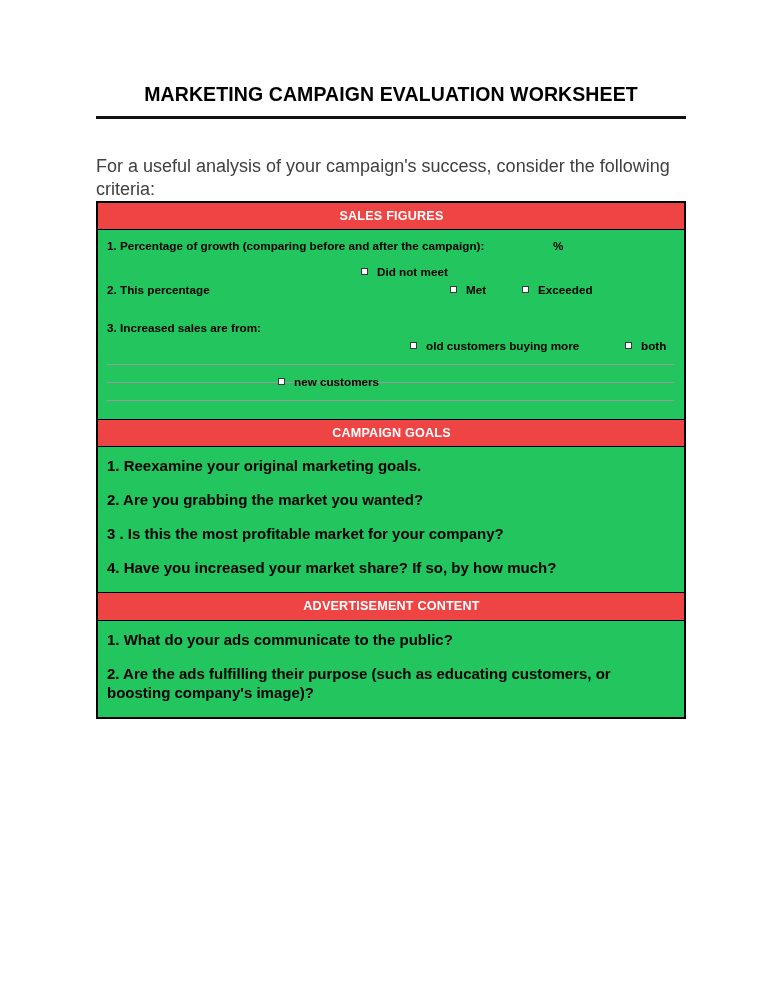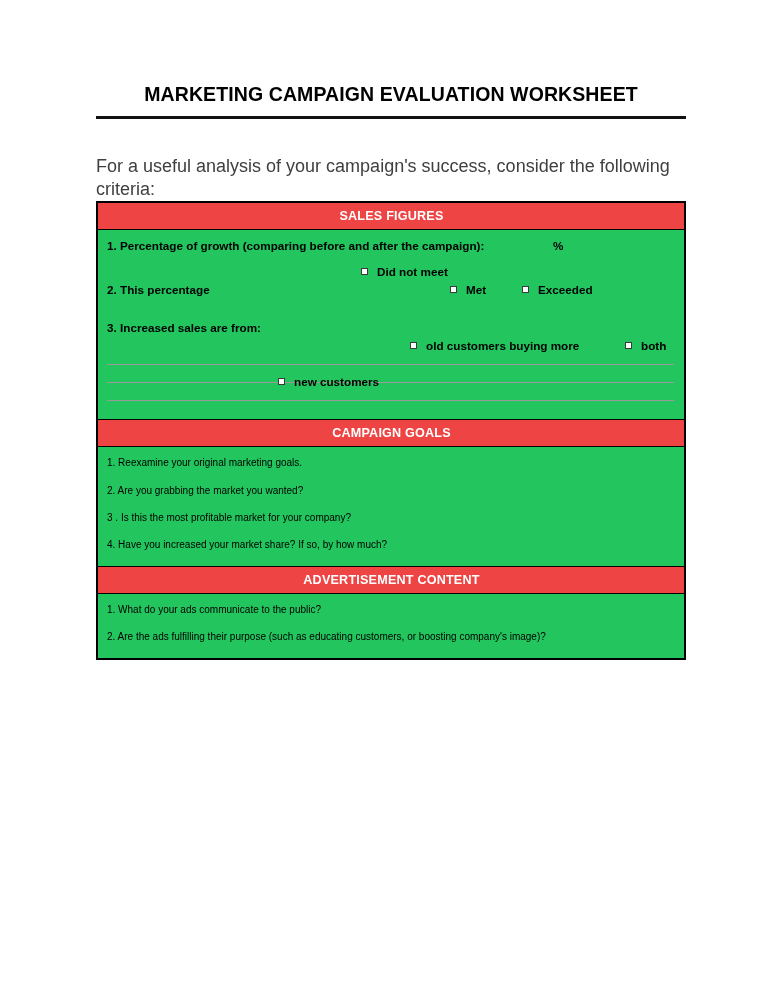--- a/index.html
+++ b/index.html
@@ -192,22 +192,22 @@
     vertical-align: 1px;
     margin-right: 9px;
     background: #ffffff;
   }
 
   
   .qlist {
     padding: 9px 12px 10px 9px;
   }
   .qlist .q-item {
-    font-size: 10px;
-    font-weight: normal;
+    font-size: 15px;
+    font-weight: bold;
     line-height: 1.33;
     margin-bottom: 14px;
   }
   .qlist .q-item:last-child { margin-bottom: 4px; }
 </style>
 </head>
 <body>
 
 <div class="page">
 

